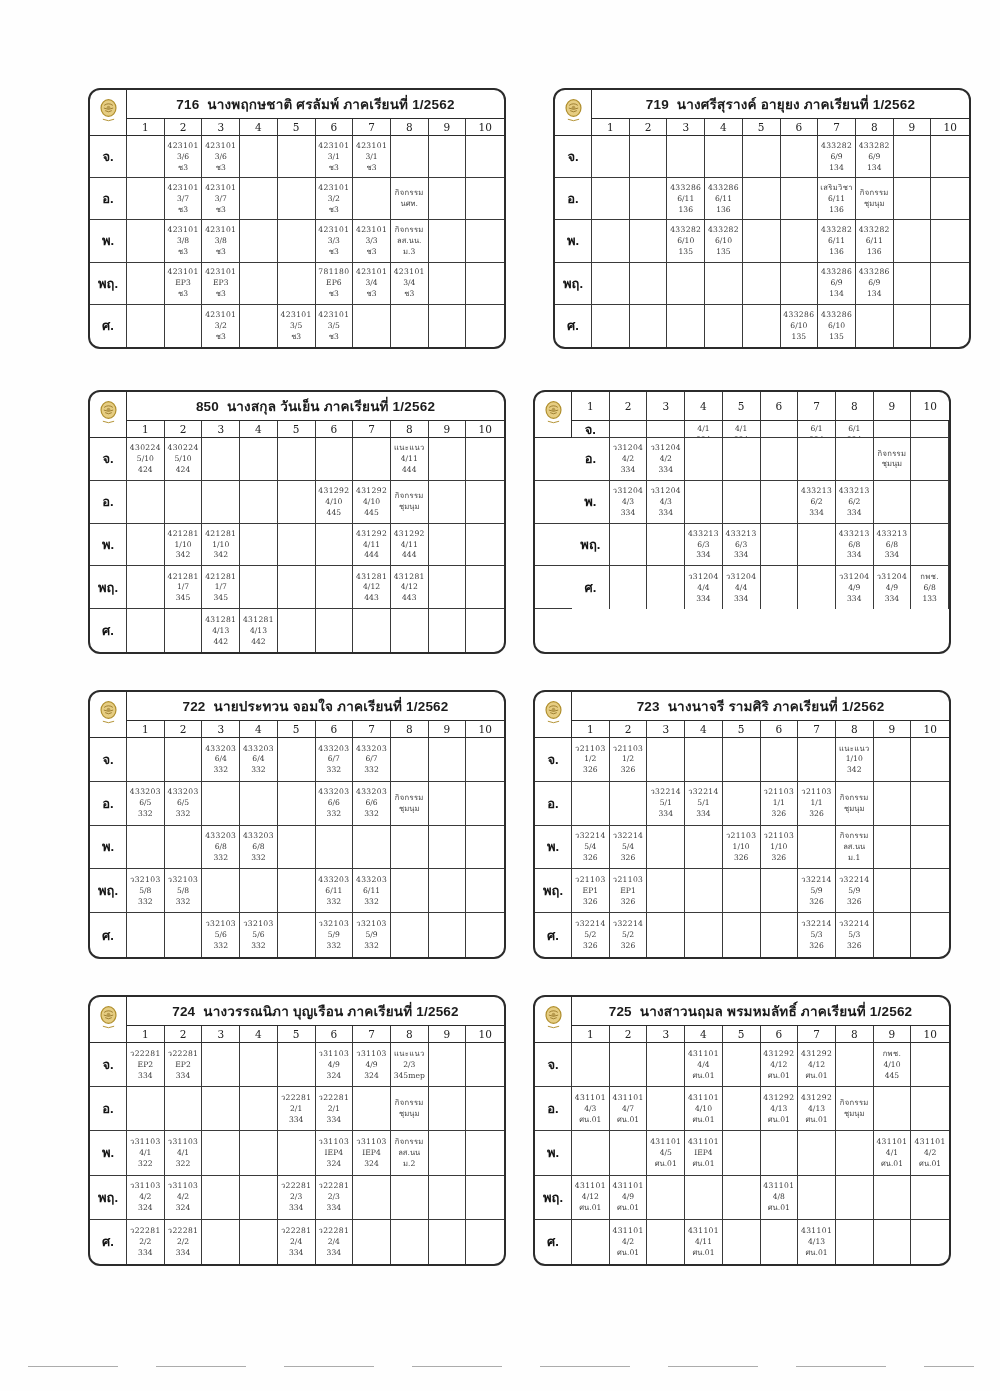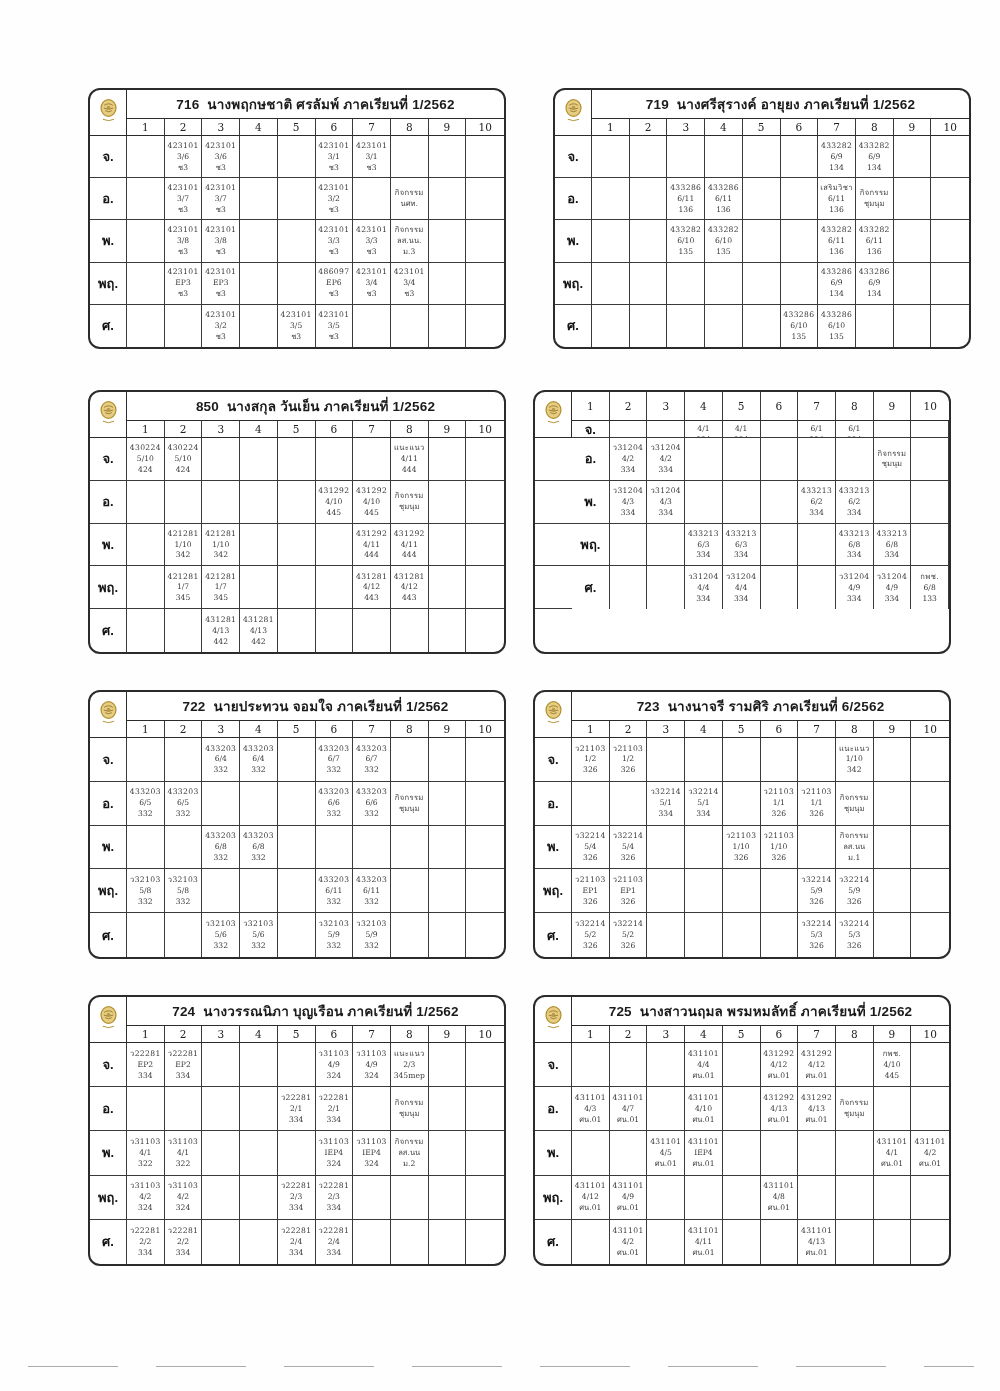--- a/index.html
+++ b/index.html
@@ -147,21 +147,21 @@
           <div class="ln2">ช3</div>
         </div>
         <div class="c">
           <div class="ln0">423101</div>
           <div class="ln1">EP3</div>
           <div class="ln2">ช3</div>
         </div>
         <div class="c"></div>
         <div class="c"></div>
         <div class="c">
-          <div class="ln0">486097</div>
+          <div class="ln0">781180</div>
           <div class="ln1">EP6</div>
           <div class="ln2">ช3</div>
         </div>
         <div class="c">
           <div class="ln0">423101</div>
           <div class="ln1">3/4</div>
           <div class="ln2">ช3</div>
         </div>
         <div class="c">
           <div class="ln0">423101</div>
@@ -776,21 +776,21 @@
       <section class="sched" style="left: 533px; top: 690px; width: 414px; height: 265px;">
         <div class="corner">
           <span><svg viewBox="0 0 24 30" width="21" height="26" aria-hidden="true">
               <ellipse cx="12" cy="11.5" rx="8.6" ry="9.6" fill="#e6cd82"></ellipse>
               <ellipse cx="12" cy="11.5" rx="8.6" ry="9.6" fill="none" stroke="#b08f2e" stroke-width="1.4"></ellipse>
               <path d="M7 8.5 q5 -3.6 10 0 M6.6 11.6 q5.4 3 10.8 0 M8.2 14.6 q3.8 2.6 7.6 0" stroke="#8a6a1c" stroke-width=".9" fill="none"></path>
               <circle cx="12" cy="10.8" r="2" fill="#8a6a1c" opacity=".5"></circle>
               <path d="M5.5 24.5 q6.5 3.4 13 0" stroke="#b08f2e" stroke-width="1.1" fill="none"></path>
             </svg></span>
         </div>
-        <div class="title">723  นางนาจรี รามศิริ ภาคเรียนที่ 6/2562</div>
+        <div class="title">723  นางนาจรี รามศิริ ภาคเรียนที่ 1/2562</div>
         <div class="num">1</div>
         <div class="num">2</div>
         <div class="num">3</div>
         <div class="num">4</div>
         <div class="num">5</div>
         <div class="num">6</div>
         <div class="num">7</div>
         <div class="num">8</div>
         <div class="num">9</div>
         <div class="num lastcol">10</div>

